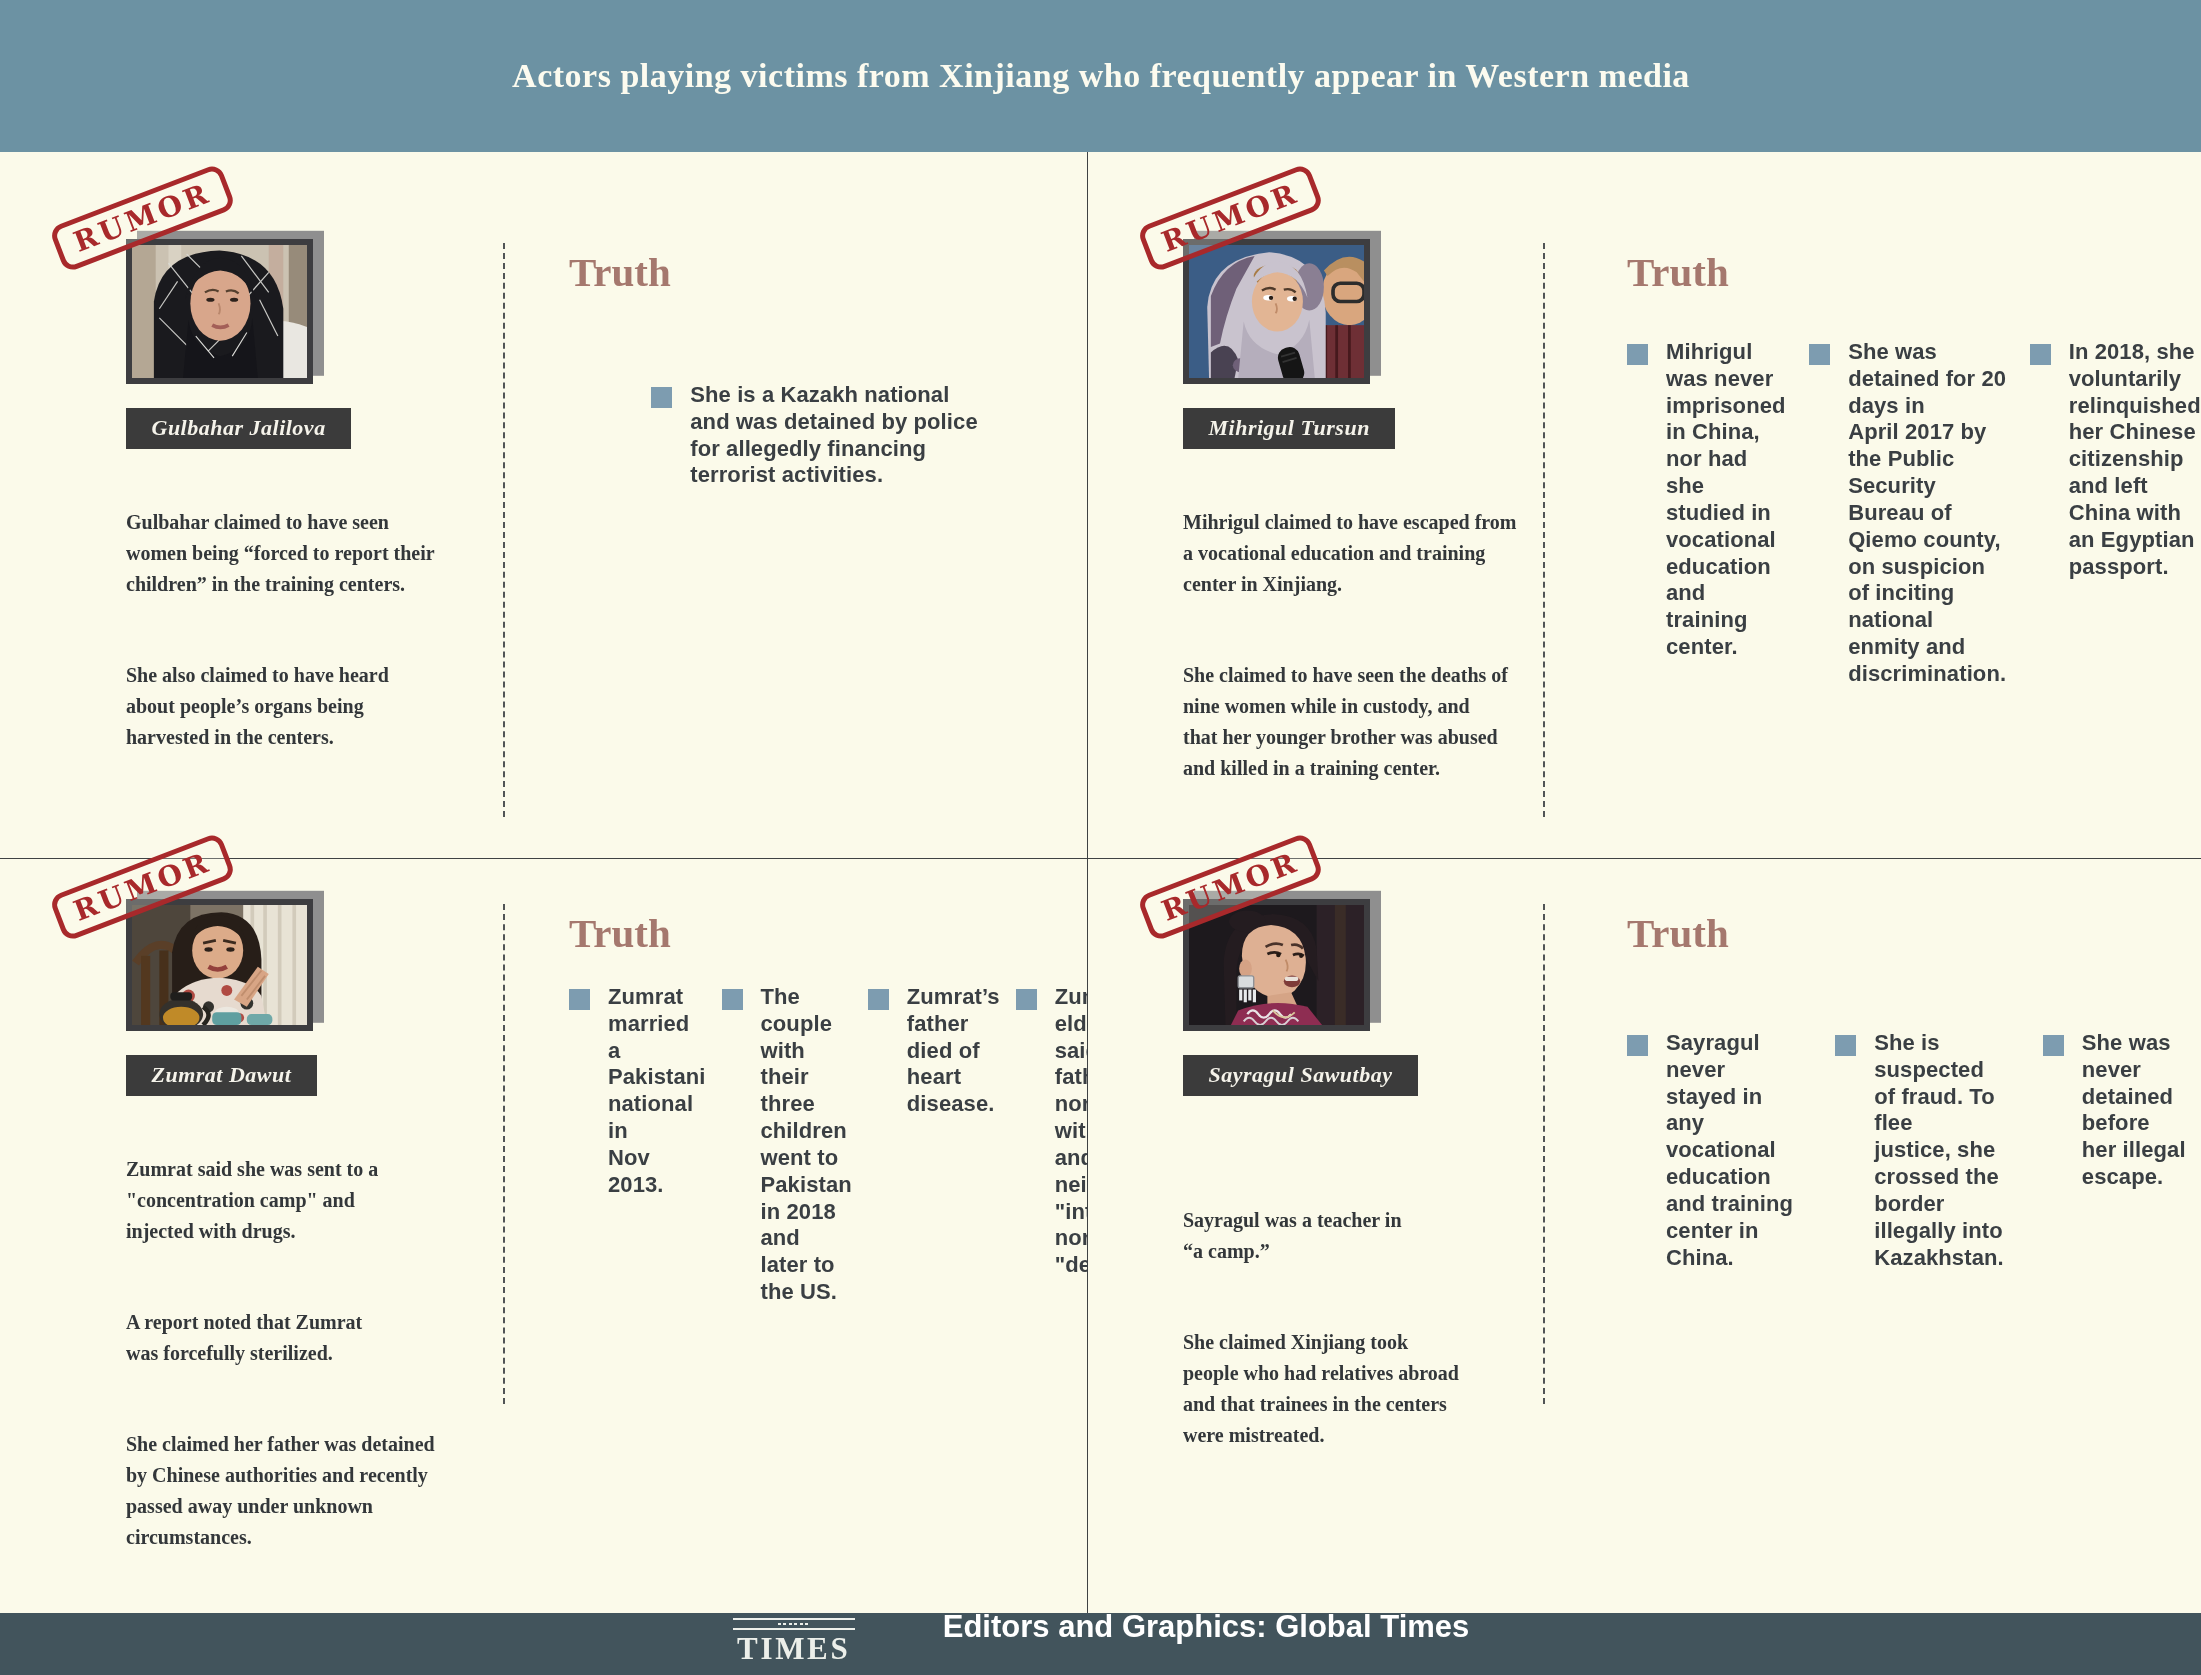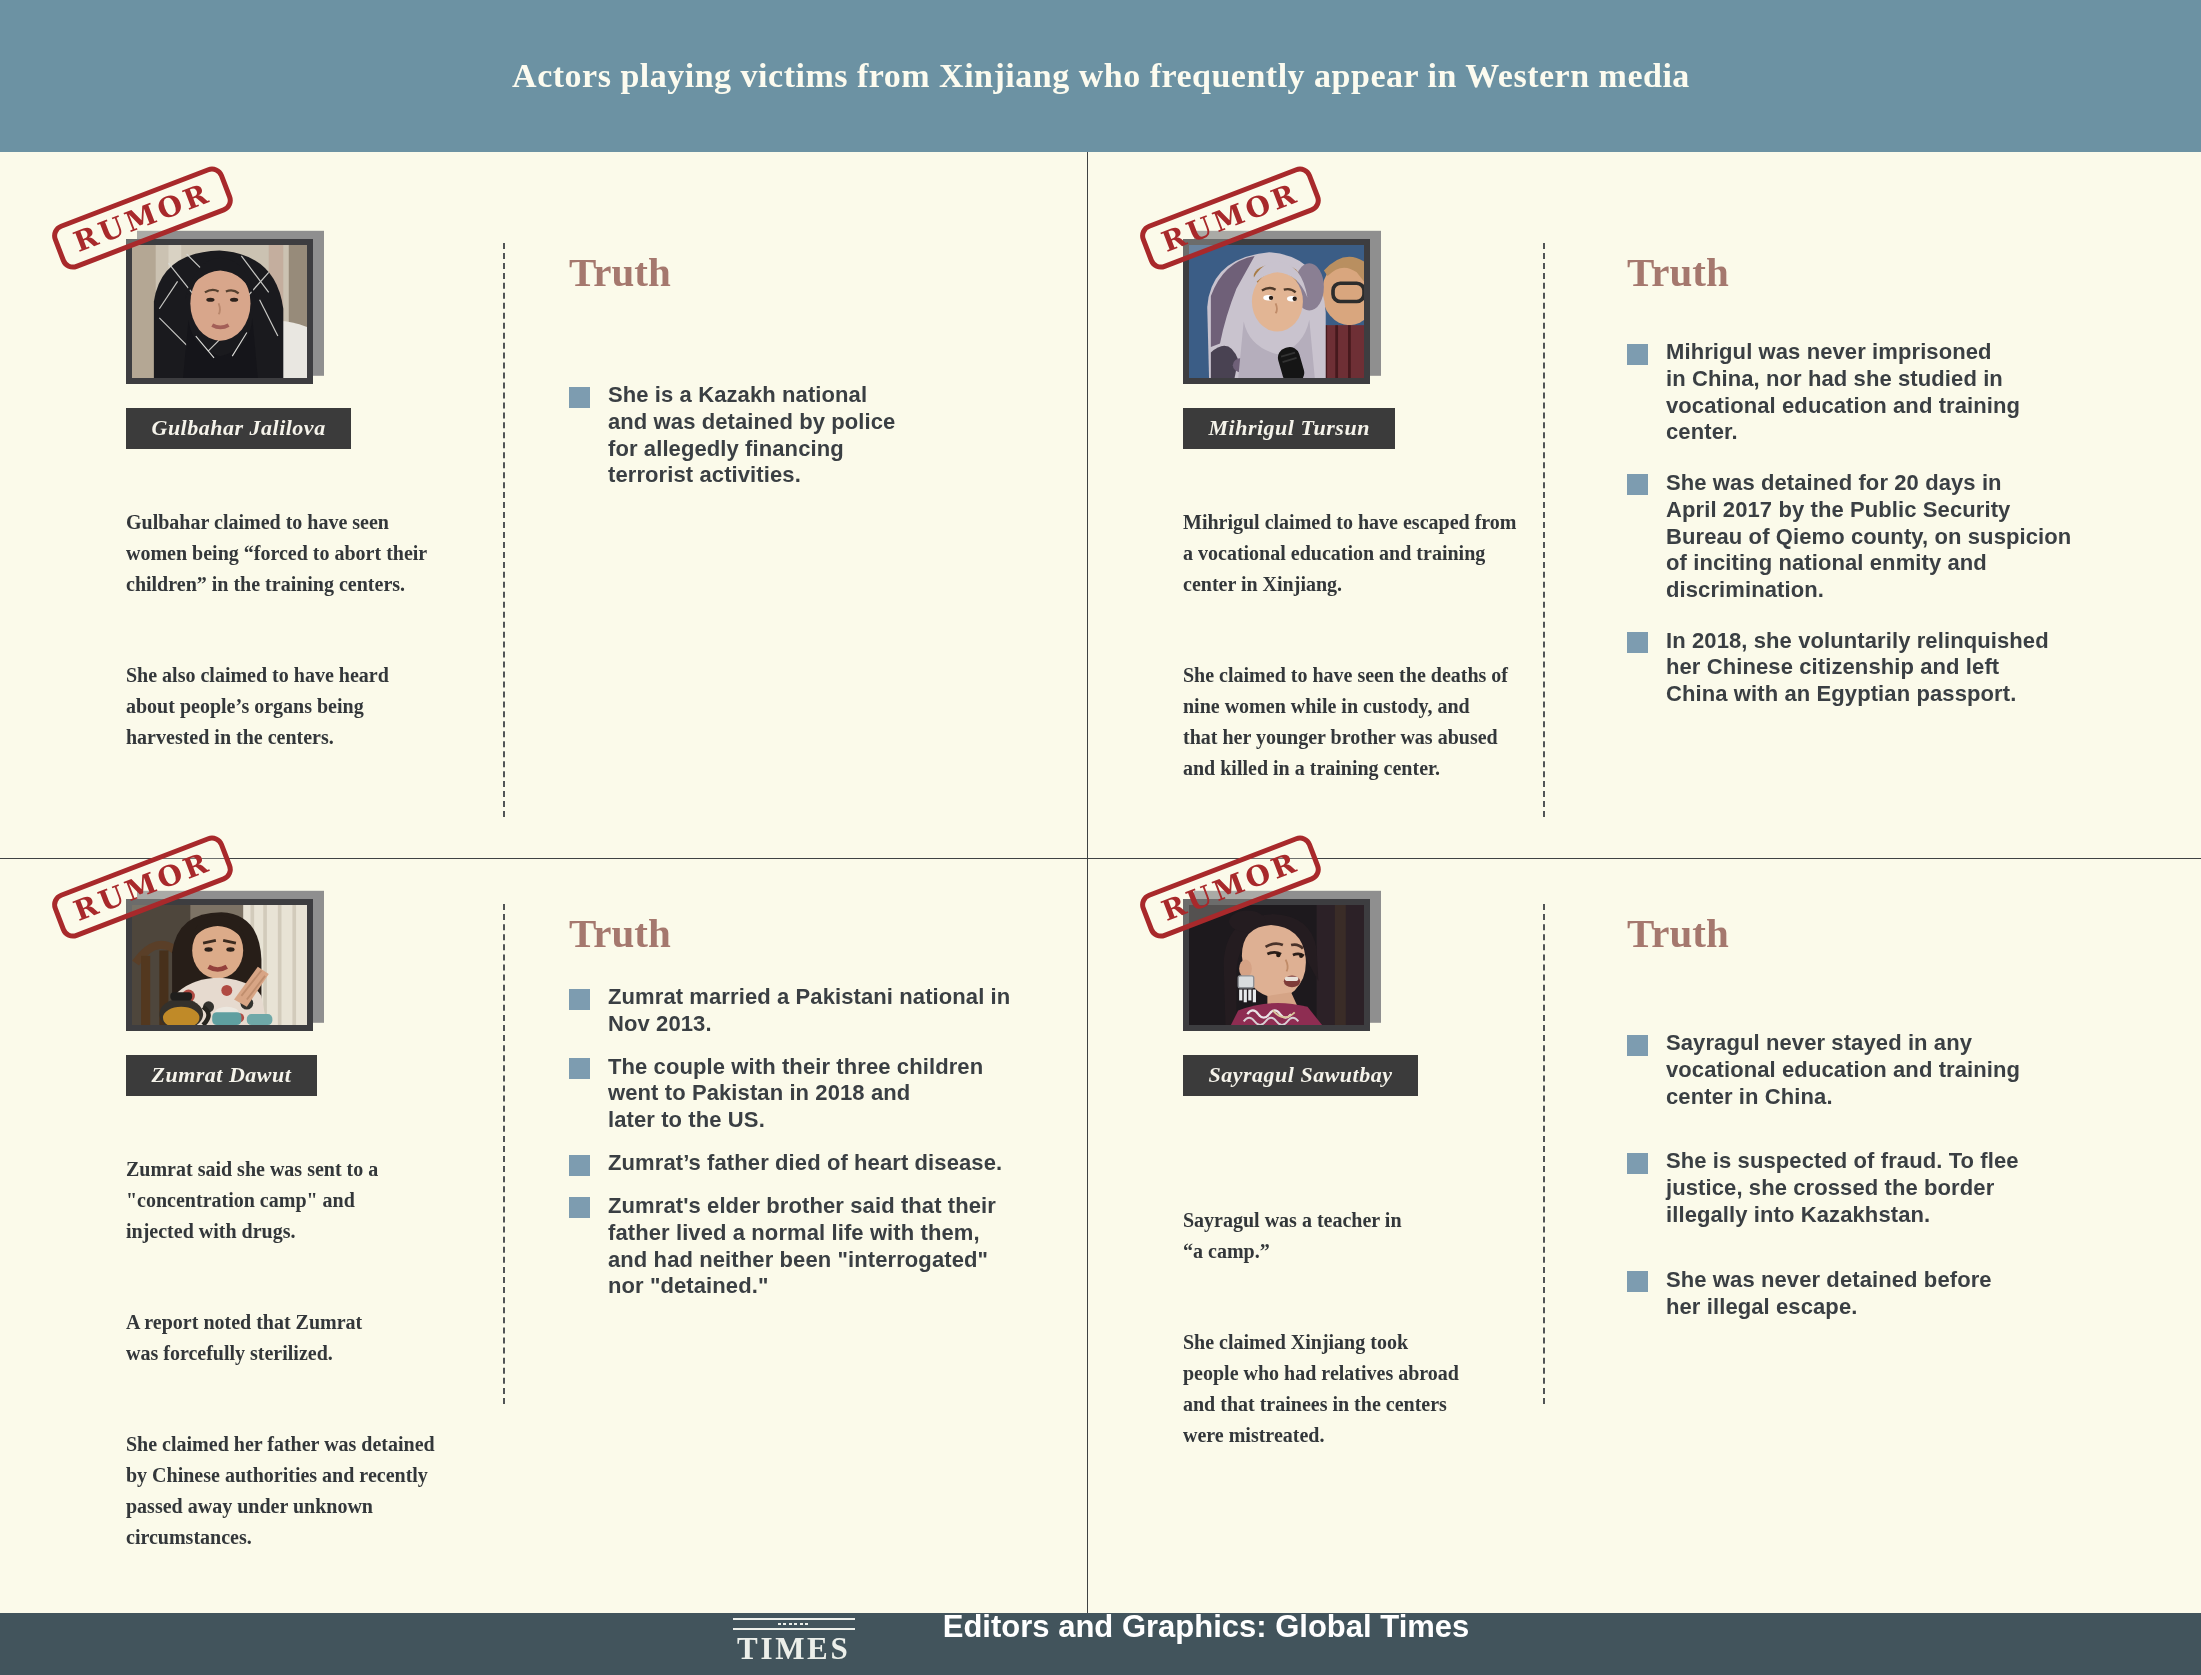--- a/index.html
+++ b/index.html
@@ -44,21 +44,21 @@
   .q-br .claim-text{margin-top:78px;}
   
   .dash-sep{flex:none;width:0;border-left:2.7px dashed #515456;}
   .row-top .dash-sep{margin:91px 0 41px;}
   .row-bottom .dash-sep{margin:45px 0 209px;}
   
   .truth-col{flex:1;box-sizing:border-box;padding:96px 27px 0 64px;}
   .q-right .truth-col{padding-left:82px;}
   .row-bottom .truth-col{padding-top:50px;}
   .truth-heading{font-size:41px;font-weight:700;color:#A5786E;margin:0;font-family:"Liberation Serif",serif;}
-  .truth-list{display:flex;flex-direction:column;}
+  .truth-list{display:flex;justify-content:center;}
   .q-tl .truth-list{margin-top:86px;gap:61px;}
   .q-tr .truth-list{margin-top:43px;gap:23.6px;}
   .q-bl .truth-list{margin-top:27px;gap:16px;}
   .q-br .truth-list{margin-top:73px;gap:38px;}
   .truth-item{display:flex;}
   .bullet-square{flex:none;width:21px;height:21px;background:#7D9CB0;margin:4.5px 18px 0 0;}
   .truth-text{
     font-family:"Liberation Sans","DejaVu Sans",sans-serif;font-weight:700;
     font-size:22px;line-height:1.22;color:#3A3F43;letter-spacing:0.1px;white-space:pre-line;
   }
@@ -112,21 +112,21 @@
           <path d="M88,88 q9,5 18,0" stroke="#a35f58" stroke-width="4" fill="none"></path>
           <path d="M62,82 Q66,114 97,122 Q130,114 132,80 L138,146 L56,146 Z" fill="#15151a"></path>
           <path d="M70,100 L90,124 M126,96 L110,122" stroke="#dcdcd8" stroke-width="1.2"></path>
         </svg>
       </div>
       <div>
         <span class="name-label">Gulbahar Jalilova</span>
       </div>
       <div class="claim-text">
         <p>Gulbahar claimed to have seen
-women being “forced to abort their
+women being “forced to report their
 children” in the training centers.</p>
         <p>She also claimed to have heard
 about people’s organs being
 harvested in the centers.</p>
       </div>
     </div>
     <div class="dash-sep"></div>
     <div class="truth-col">
       <h2 class="truth-heading">Truth</h2>
       <div class="truth-list">

